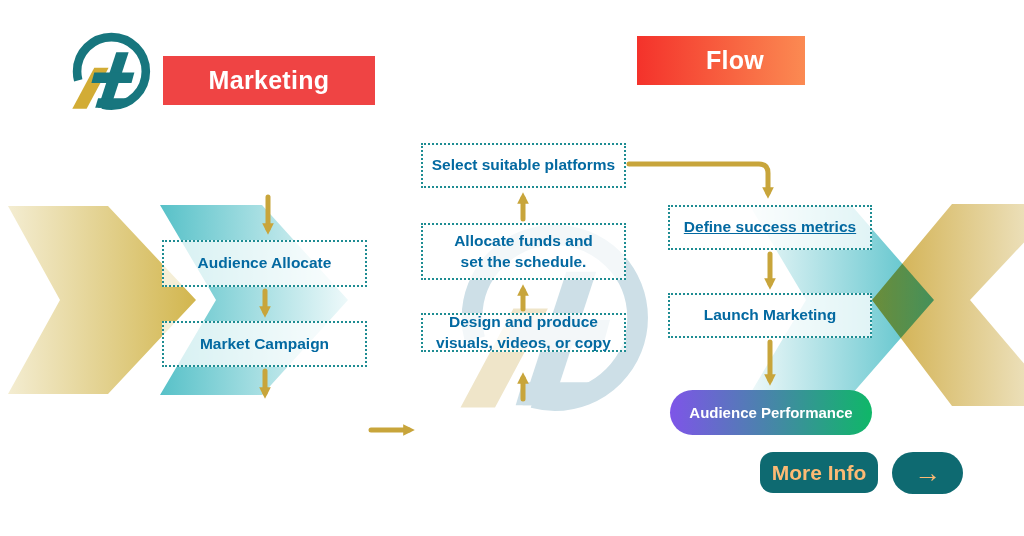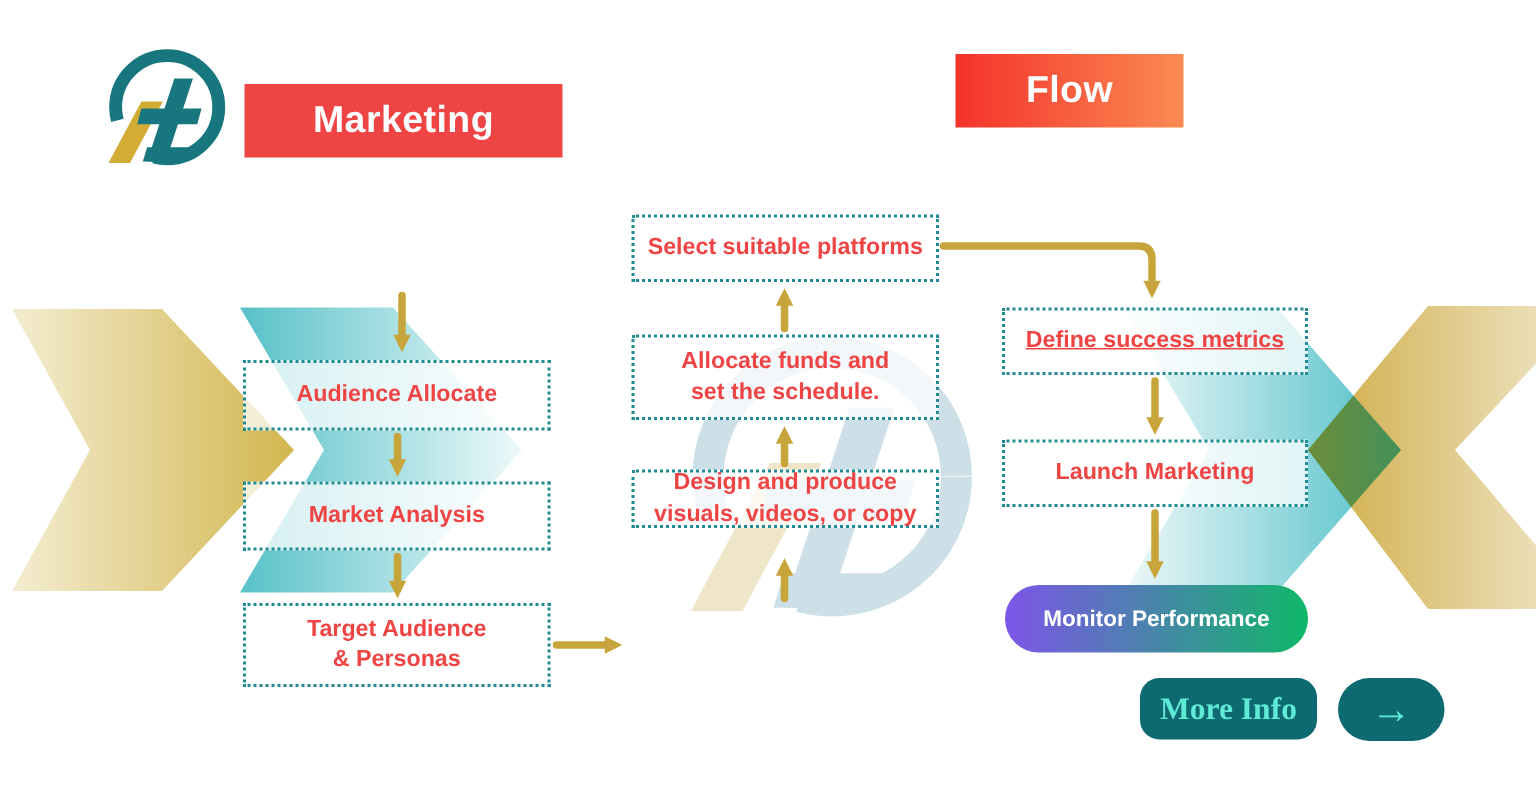--- a/index.html
+++ b/index.html
@@ -10,26 +10,26 @@
   svg{display:block;}
   .layer{position:absolute;left:0;top:0;width:1024px;height:536px;pointer-events:none;}
 
   
   .tseg{
     position:absolute;top:36px;height:49px;display:flex;align-items:center;justify-content:center;
     font-weight:bold;font-size:25px;letter-spacing:.3px;
   }
   #seg-marketing{left:163px;width:212px;background:#ef4444;color:#ffffff;margin-top:20px;}
   #seg-campaign{left:375px;width:235px;background:#d6bc49;color:#141414;}
-  #seg-flow{left:637px;width:152px;background:linear-gradient(90deg,#f4322b,#fb8a52);color:#ffffff;}
+  #seg-flow{left:637px;width:140px;background:linear-gradient(90deg,#f4322b,#fb8a52);color:#ffffff;padding-left:28px;}
 
   
   .node{
     position:absolute;display:flex;align-items:center;justify-content:center;text-align:center;
-    white-space:pre-line;font-weight:bold;color:#ef4444;box-sizing:border-box;line-height:1.3;
+    white-space:pre-line;font-weight:bold;color:#0369a1;box-sizing:border-box;line-height:1.3;
     z-index:3;
   }
   .dotbox{border:2px dotted #1e8c92;background:rgba(255,255,255,.75);font-size:15.5px;}
   .gradpill{
     background:linear-gradient(90deg,#7e55e8,#0fb768);color:#ffffff;border-radius:29px;font-size:14px;
   }
   #n-start   {left:168px;top:137px;width:200px;height:58px;}
   #n-audience{left:162px;top:240px;width:205px;height:47px;}
   #n-market  {left:162px;top:321px;width:205px;height:46px;}
   #n-target  {left:162px;top:402px;width:205px;height:56px;}
@@ -37,21 +37,21 @@
   #n-design  {left:421px;top:313px;width:205px;height:39px;}
   #n-allocate{left:421px;top:223px;width:205px;height:57px;text-align:center;}
   #n-select  {left:421px;top:143px;width:205px;height:45px;}
   #n-metrics {left:668px;top:205px;width:204px;height:45px;text-decoration:underline;}
   #n-launch  {left:668px;top:293px;width:204px;height:45px;}
   #n-monitor {left:670px;top:390px;width:202px;height:45px;border-radius:23px;font-size:15px;}
 
   
   .teal-btn{
     position:absolute;display:flex;align-items:center;justify-content:center;
-    background:#0e6a71;color:#5eead4;font-weight:bold;cursor:pointer;z-index:4;font-family:Liberation Serif, serif;
+    background:#0e6a71;color:#fdba74;font-weight:bold;cursor:pointer;z-index:4;
   }
   #btn-more-info{left:760px;top:452px;width:118px;height:41px;border-radius:13px;font-size:21px;}
   #btn-arrow{left:892px;top:452px;width:71px;height:42px;border-radius:21px;font-size:27px;line-height:1;}
 
   #logo{position:absolute;left:58px;top:18px;width:105px;height:105px;z-index:2;}
 </style>
 </head>
 <body>
 
 <div id="canvas">
@@ -94,31 +94,29 @@
     <polygon points="38,52 53,52 30,95 15,95" fill="#d2ac35"></polygon>
     <polygon points="61,36 74,36 55,94 42,94" fill="#17767e"></polygon>
     <polygon points="38,57 80,57 77,68 35,68" fill="#17767e"></polygon>
     <polygon points="42,84 72,84 69,94 39,94" fill="#17767e"></polygon>
   </svg>
 
   <div id="seg-marketing" class="tseg">Marketing</div>
   <div id="seg-flow" class="tseg">Flow</div>
 
   <div id="n-audience" class="node dotbox">Audience Allocate</div>
-  <div id="n-market" class="node dotbox">Market Analysis</div>
-  <div id="n-target" class="node dotbox">Target Audience
-&amp; Personas</div>
+  <div id="n-market" class="node dotbox">Market Campaign</div>
   <div id="n-design" class="node dotbox">Design and produce
 visuals, videos, or copy</div>
   <div id="n-allocate" class="node dotbox">Allocate funds and
 set the schedule.</div>
   <div id="n-select" class="node dotbox">Select suitable platforms</div>
   <div id="n-metrics" class="node dotbox">Define success metrics</div>
   <div id="n-launch" class="node dotbox">Launch Marketing</div>
-  <div id="n-monitor" class="node gradpill">Monitor Performance</div>
+  <div id="n-monitor" class="node gradpill">Audience Performance</div>
 
   <svg class="layer" width="1024" height="536" viewBox="0 0 1024 536" style="z-index:4;">
     <defs>
       <marker id="ah" viewBox="0 0 12 12" refX="6" refY="6" markerWidth="16" markerHeight="14" markerUnits="userSpaceOnUse" orient="auto-start-reverse">
         <path d="M1,1 L11,6 L1,11 Z" fill="#c8a53b"></path>
       </marker>
     </defs>
     <g stroke="#c8a53b" stroke-width="5" fill="none" stroke-linecap="round">
       <path d="M268,197 L268,229" marker-end="url(#ah)"></path>
       <path d="M265,291 L265,312" marker-end="url(#ah)"></path>

